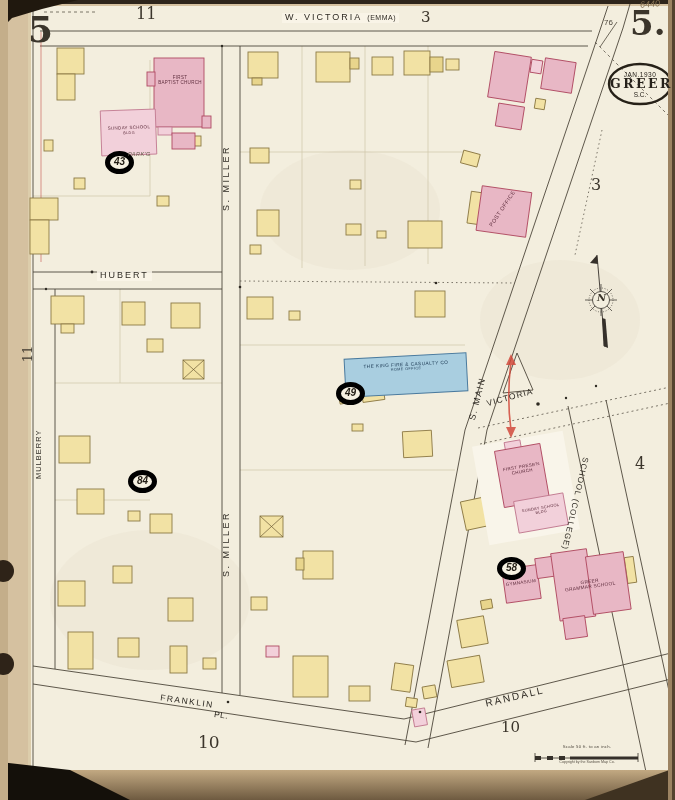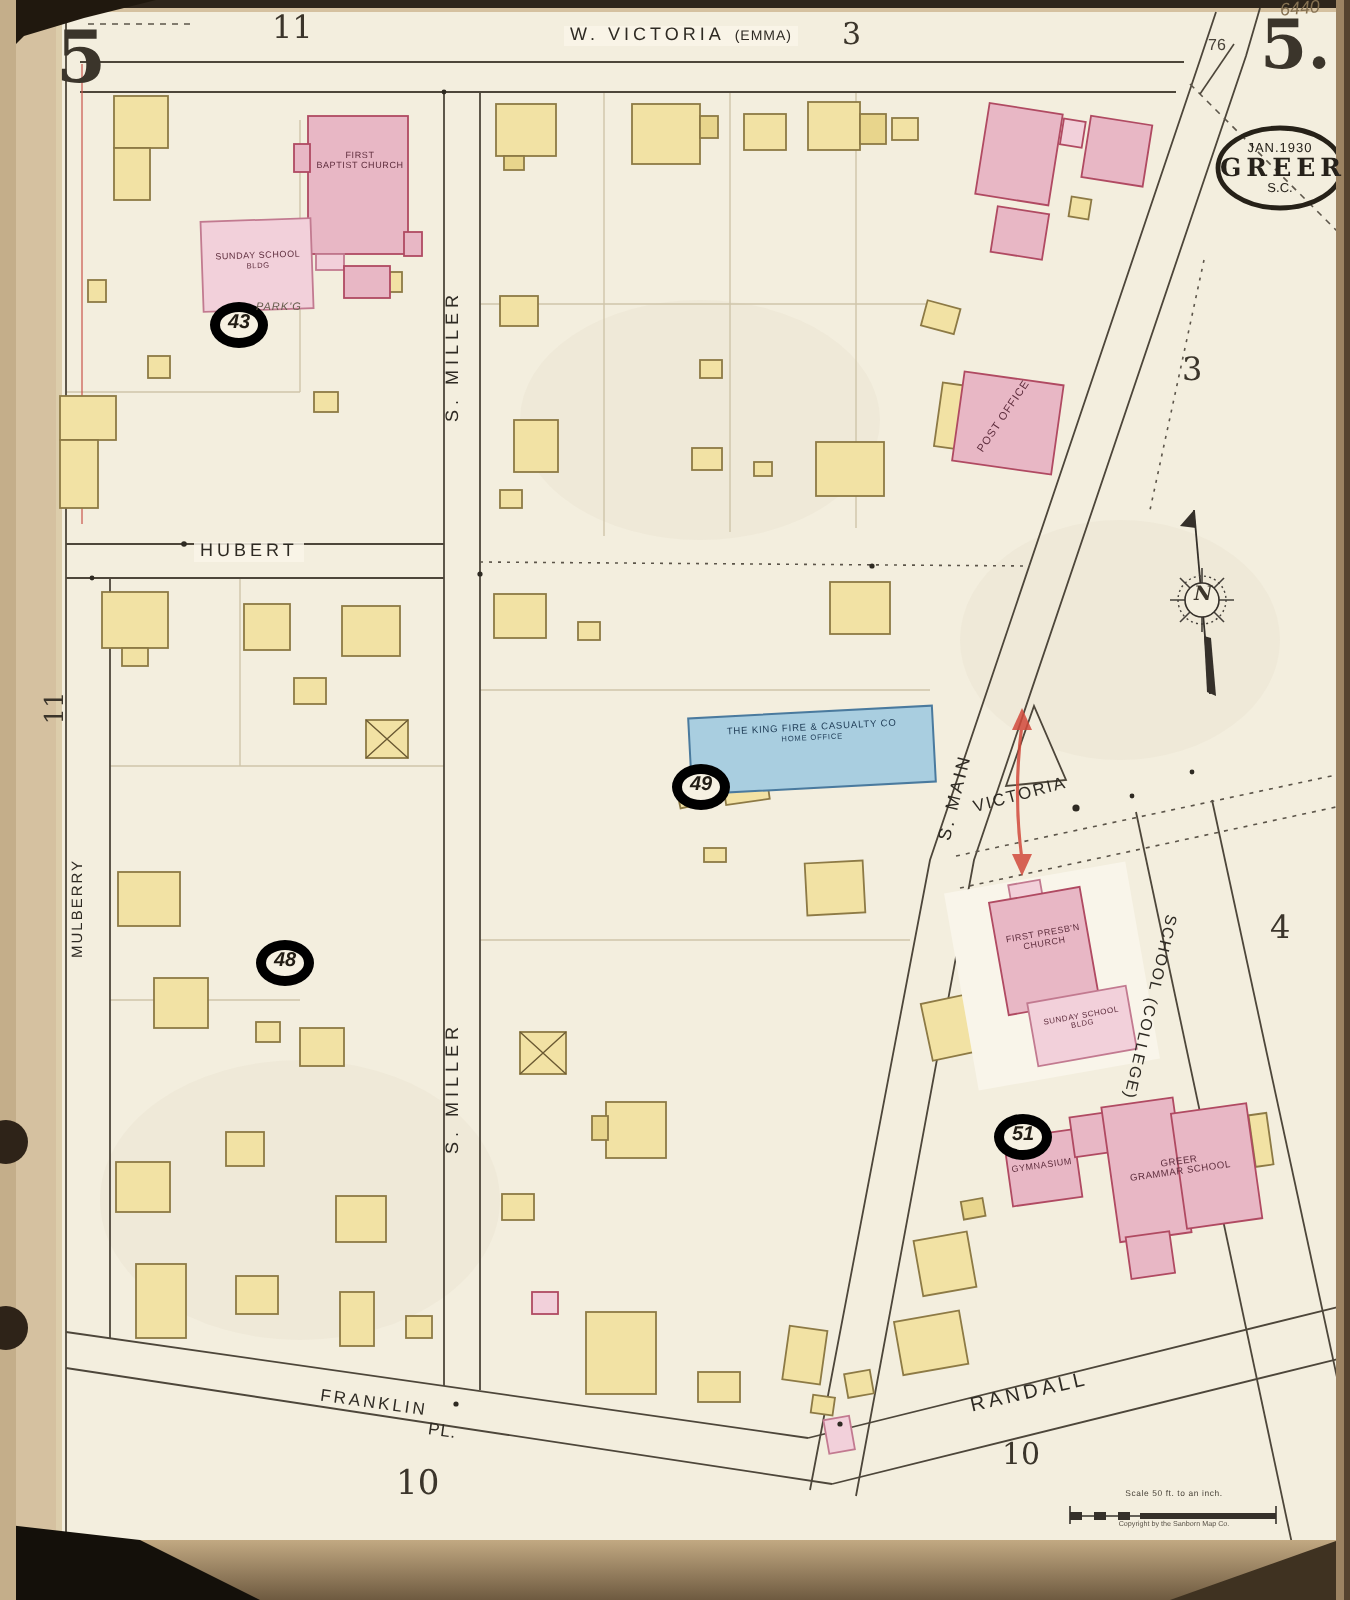--- a/index.html
+++ b/index.html
@@ -296,23 +296,23 @@
   <div class="lbl street rot" style="left:452px;top:394px;width:52px;font-size:9px;letter-spacing:1.5px;transform:rotate(-76deg);">S. MAIN</div>
   <div class="lbl street rot" style="left:481px;top:393px;width:58px;font-size:8.5px;letter-spacing:1px;transform:rotate(-15deg);">VICTORIA</div>
   <div class="lbl street vdown" style="left:570px;top:448px;height:110px;font-size:8px;letter-spacing:1px;transform:rotate(13deg);">SCHOOL (COLLEGE)</div>
   <div class="lbl street rot" style="left:483px;top:692px;width:64px;font-size:10px;transform:rotate(-13deg);">RANDALL</div>
   <div class="lbl street rot" style="left:160px;top:697px;font-size:8.5px;letter-spacing:1.5px;transform:rotate(8deg);">FRANKLIN</div>
   <div class="lbl street rot" style="left:214px;top:711px;font-size:8.5px;letter-spacing:.5px;transform:rotate(8deg);">PL.</div>
   <div class="lbl serifnum" style="left:198px;top:733px;font-size:17px;">10</div>
   <div class="lbl serifnum" style="left:501px;top:719px;font-size:15px;">10</div>
 
   <div class="lbl circle-num" style="left:105px;top:151px;">43</div>
-  <div class="lbl circle-num" style="left:128px;top:470px;">48</div>
+  <div class="lbl circle-num" style="left:128px;top:470px;">84</div>
   <div class="lbl circle-num" style="left:336px;top:382px;">49</div>
-  <div class="lbl circle-num" style="left:497px;top:557px;">51</div>
+  <div class="lbl circle-num" style="left:497px;top:557px;">58</div>
   <div class="lbl tiny" style="left:128px;top:152px;">PARK'G</div>
 
   <div class="lbl bldg" style="left:158px;top:76px;width:44px;">
     <div>FIRST</div>
     <div>BAPTIST CHURCH</div>
   </div>
   <div class="lbl bldg rot" style="left:104px;top:126px;width:50px;transform:rotate(-2deg);">
     <div>SUNDAY SCHOOL</div>
     <div class="sub">BLDG</div>
   </div>

